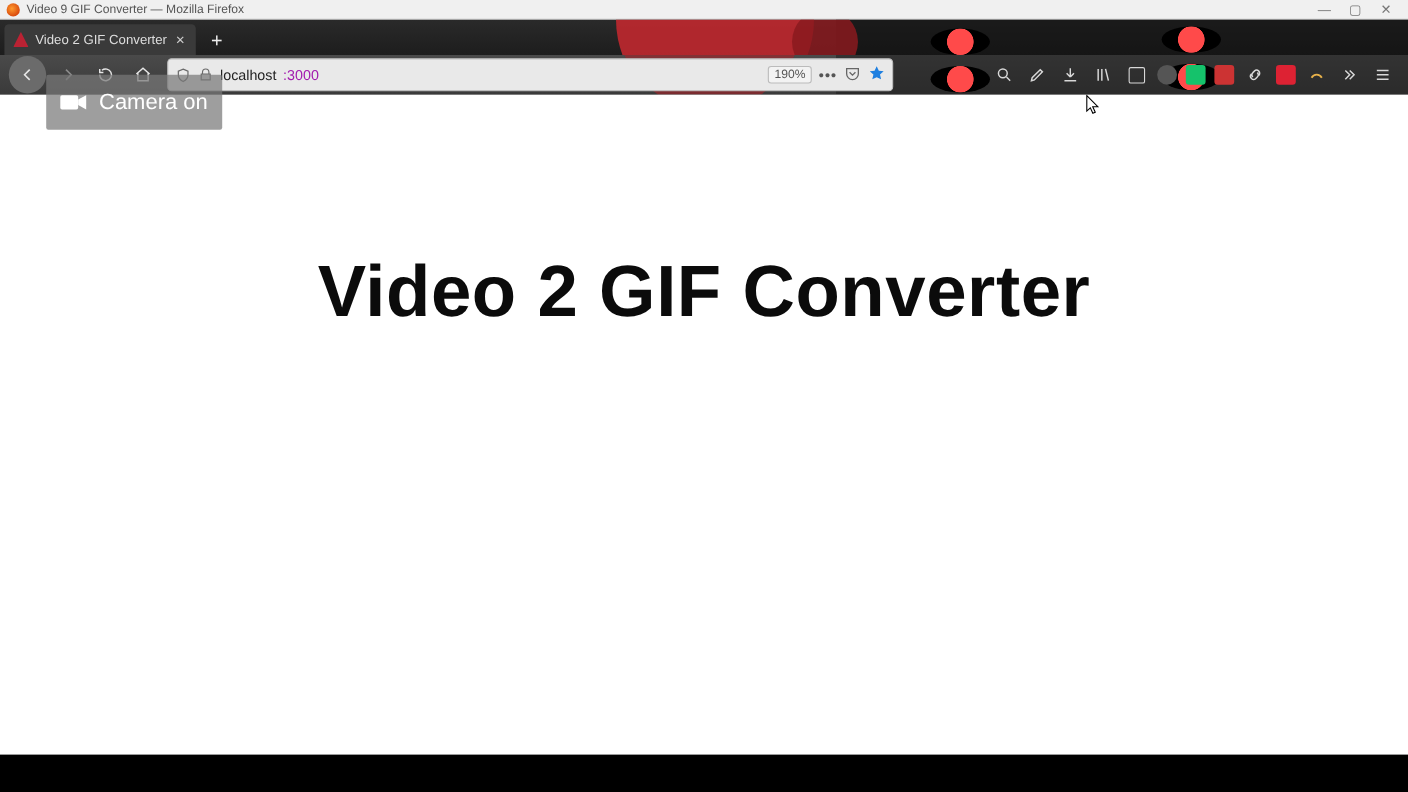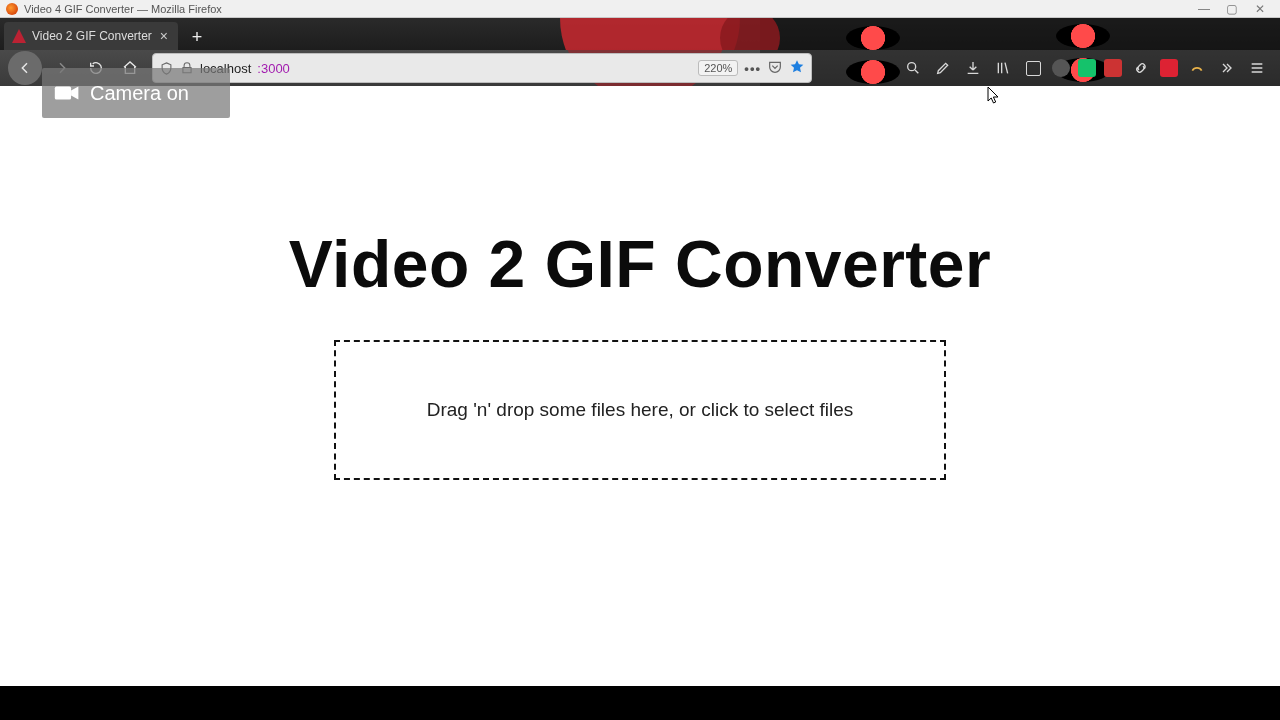--- a/index.html
+++ b/index.html
@@ -162,21 +162,21 @@
     left: 987px; top: 86px;
     width: 14px; height: 20px;
     pointer-events: none;
   }
   .cursor svg { width:14px; height:20px; }
 
   
   .camera-overlay {
     position: absolute;
     left: 42px; top: 68px;
-    width: 188px; height: 50px;
+    width: 160px; height: 50px;
     background: rgba(120,120,120,0.72);
     border-radius: 2px;
     display: flex;
     align-items: center;
     padding: 0 12px;
     gap: 10px;
     color: #fff;
     font-size: 20px;
     font-weight: 300;
     z-index: 40;
@@ -232,21 +232,21 @@
   .letterbox {
     height: 24px;
     background: #000;
   }
 </style>
 </head>
 <body>
 
 <div class="os-titlebar">
   <div class="ff-logo"></div>
-  <span>Video 4 GIF Converter — Mozilla Firefox</span>
+  <span>Video 9 GIF Converter — Mozilla Firefox</span>
   <div class="spacer"></div>
   <div class="win-btn">—</div>
   <div class="win-btn">▢</div>
   <div class="win-btn">✕</div>
 </div>
 
 <div class="tabstrip">
   <div class="persona">
     <div class="blob dark"></div>
     <div class="blob red1"></div>
@@ -298,21 +298,21 @@
         </svg>
     </span>
     <span class="lock">
       <svg viewBox="0 0 24 24" width="14" height="14">
           <path fill="none" stroke="currentColor" stroke-width="1.8" d="M7 11V8a5 5 0 0 1 10 0v3M5 11h14v9H5z"></path>
         </svg>
     </span>
     <span class="url-host">localhost</span>
       <span class="url-port">:3000</span>
     <span class="grow"></span>
-    <span class="zoom">220%</span>
+    <span class="zoom">190%</span>
     <span class="dots">•••</span>
     <span class="pocket">
       <svg viewBox="0 0 24 24">
           <path fill="none" stroke="currentColor" stroke-width="1.8" d="M4 5h16v7a8 8 0 0 1-16 0zM8 10l4 4 4-4"></path>
         </svg>
     </span>
     <span class="star">
       <svg viewBox="0 0 24 24">
           <path fill="currentColor" d="M12 2l2.9 6 6.6.6-5 4.6 1.5 6.5L12 16.9 6 19.7l1.5-6.5-5-4.6 6.6-.6z"></path>
         </svg>
@@ -383,19 +383,16 @@
 
 <div class="cursor">
   <svg viewBox="0 0 14 20">
       <path fill="#fff" stroke="#000" stroke-width="1" d="M1 1l0 14 3.2-3 2.3 5 2.2-1-2.3-5 4.6 0z"></path>
     </svg>
 </div>
 
 <div class="viewport">
   <div class="page">
     <h1>Video 2 GIF Converter</h1>
-    <div class="dropzone">
-      <span>Drag 'n' drop some files here, or click to select files</span>
-    </div>
   </div>
 </div>
 
 <div class="letterbox"></div>
 
 </body></html>

